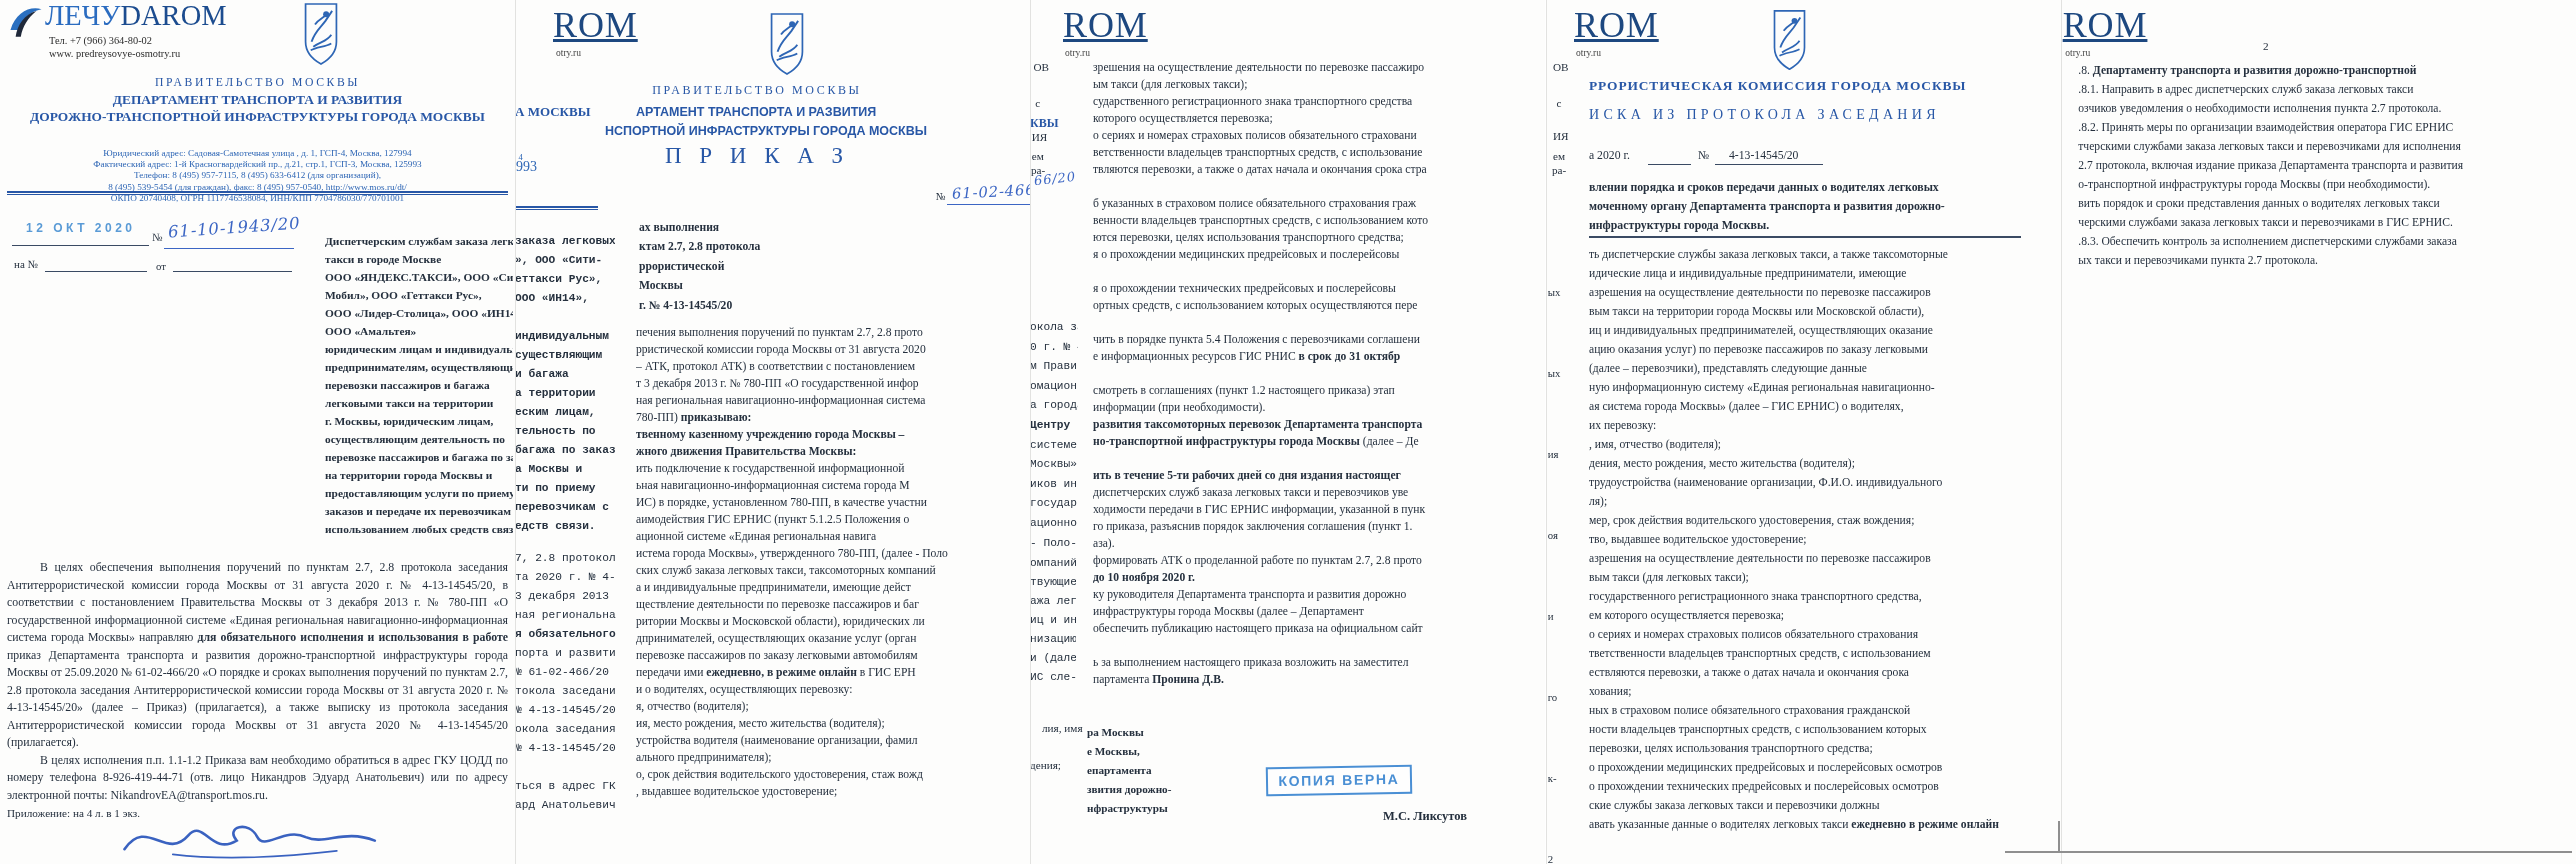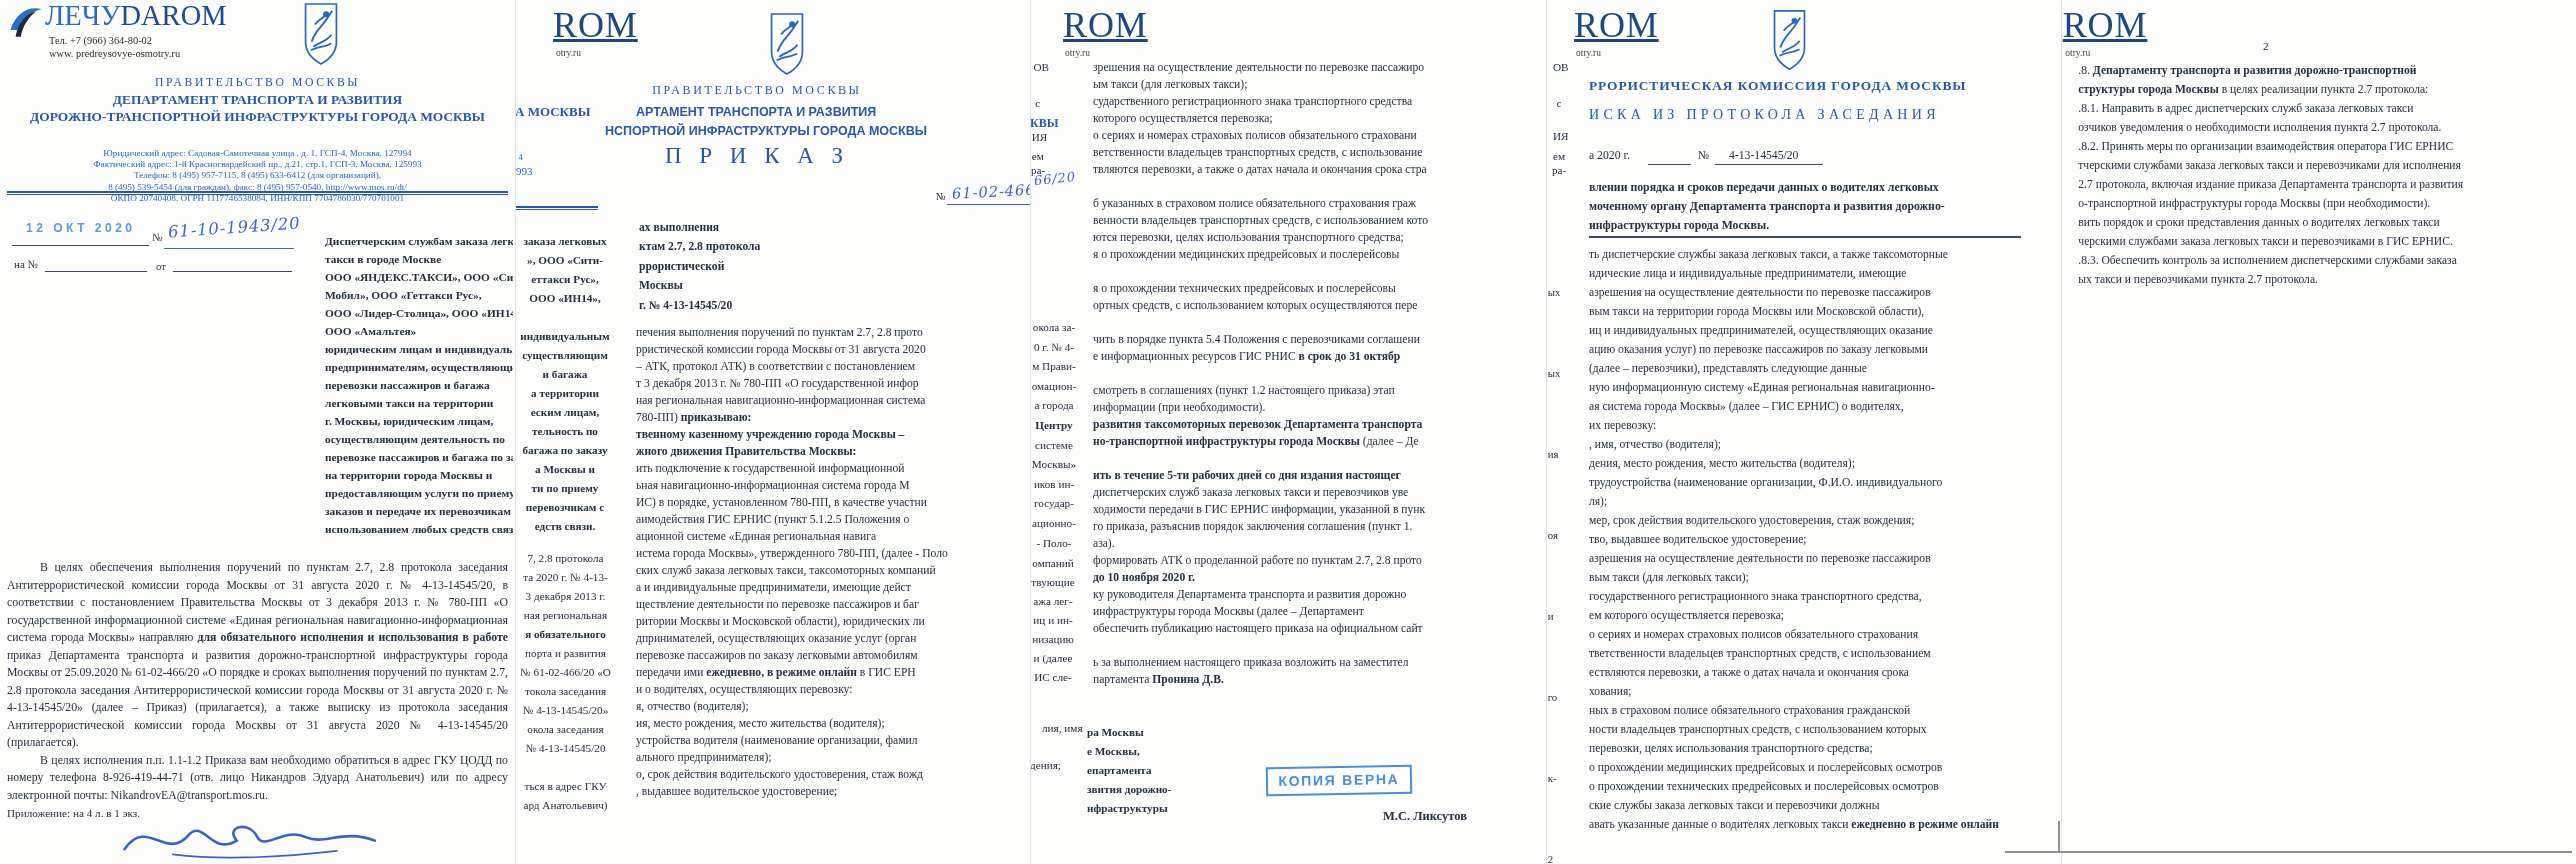--- a/index.html
+++ b/index.html
@@ -8,21 +8,21 @@
   }
   html,body{margin:0;padding:0;background:#e9e9e9;}
   .canvas{position:relative;width:2576px;height:864px;background:#ffffff;overflow:hidden;
           font-family:"Liberation Serif","DejaVu Serif",serif;color:var(--ink);}
   .strip{position:absolute;top:0;height:864px;width:515px;overflow:hidden;background:#fdfdfc;}
   .abs{position:absolute;}
   .b{font-weight:bold;}
   .blue{color:var(--blue);}
   .blue2{color:var(--blue2);margin-top:17px;}
   .ctr{text-align:center;}
-  .rgt{text-align:center;}
+  .rgt{text-align:left;font-family:Liberation Mono, monospace;}
   .jst{text-align:justify;margin-top:11px;}
   .nw{white-space:nowrap;}
   .lines div{white-space:nowrap;overflow:hidden;}
   .sans{font-family:"Liberation Sans","DejaVu Sans",sans-serif;}
   .hand{font-family:"DejaVu Serif",serif;font-style:italic;color:var(--hand);letter-spacing:0.9px;}
   .wmark{font-size:36px;color:var(--navy);letter-spacing:0.9px;text-decoration:underline;}
   .wsub{font-size:9.5px;color:#444;}
   .rule{background:var(--blue);}
   .uline{background:#3a4a63;height:0.9px;}
   .bluline{background:var(--hand);height:0.9px;}
@@ -120,21 +120,21 @@
       </svg>
     </span>
   </section>
 
   <section class="strip" style="left:515px">
     <div class="abs wmark nw" style="left:38px;top:3.5px">ROM</div>
     <div class="abs wsub nw" style="left:41px;top:48px">otry.ru</div>
 
     <div class="abs blue b nw" style="left:0;top:104px;font-size:13px">А МОСКВЫ</div>
     <div class="abs blue2 nw" style="left:3.5px;top:135px;font-size:8.6px">4</div>
-    <div class="abs blue2 nw" style="left:0.9px;top:148px;font-size:11px">993</div>
+    <div class="abs blue2 nw" style="left:0.9px;top:142px;font-size:14px">993</div>
     <div class="abs rule" style="left:0;top:206px;width:83px;height:2.2px"></div>
     <div class="abs rule" style="left:0;top:209px;width:83px;height:0.9px"></div>
 
     <span class="abs" style="left:254px;top:12px">
       <svg width="36" height="64" viewBox="0 0 42 74">
         <path d="M3 2 H39 V46 Q39 62 21 72 Q3 62 3 46 Z" fill="none" stroke="#2e66b5" stroke-width="2"></path>
         <path d="M10 46 C14 34 20 30 26 22 M26 22 L34 10 M12 52 C20 46 28 46 33 38 M14 26 C18 20 24 18 28 14" fill="none" stroke="#2e66b5" stroke-width="2.2"></path>
         <circle cx="27" cy="14" r="3.5" fill="#2e66b5"></circle>
         <path d="M9 56 C16 52 26 52 33 48" fill="none" stroke="#2e66b5" stroke-width="2"></path>
       </svg>
@@ -392,21 +392,20 @@
         <div><span>авать указанные данные о водителях легковых такси </span><span class="b">ежедневно в режиме онлайн</span></div>
       </div>
   </section>
 
   <section class="strip" style="left:2061px">
     <div class="abs wmark nw" style="left:1.7px;top:3.5px">ROM</div>
     <div class="abs wsub nw" style="left:4.3px;top:48px">otry.ru</div>
     <div class="abs nw" style="left:202px;top:40px;font-size:11.2px">2</div>
     <div class="abs lines" style="left:17.3px;top:61px;width:498px;font-size:11.6px;line-height:19px">
         <div><span>.8.  </span><span class="b">Департаменту  транспорта  и  развития  дорожно-транспортной</span></div>
-        <div><span class="b">структуры города Москвы</span><span> в целях реализации пункта 2.7 протокола:</span></div>
         <div>.8.1. Направить в адрес диспетчерских служб заказа легковых такси</div>
         <div>озчиков уведомления о необходимости исполнения пункта 2.7 протокола.</div>
         <div>.8.2. Принять меры по организации взаимодействия оператора ГИС ЕРНИС</div>
         <div>тчерскими службами заказа легковых такси и перевозчиками для исполнения</div>
         <div>2.7 протокола, включая издание приказа Департамента транспорта и развития</div>
         <div>о-транспортной инфраструктуры города Москвы (при необходимости).</div>
         <div>вить порядок и сроки представления данных о водителях легковых такси</div>
         <div>черскими службами заказа легковых такси и перевозчиками в ГИС ЕРНИС.</div>
         <div>.8.3. Обеспечить контроль за исполнением диспетчерскими службами заказа</div>
         <div>ых такси и перевозчиками пункта 2.7 протокола.</div>

